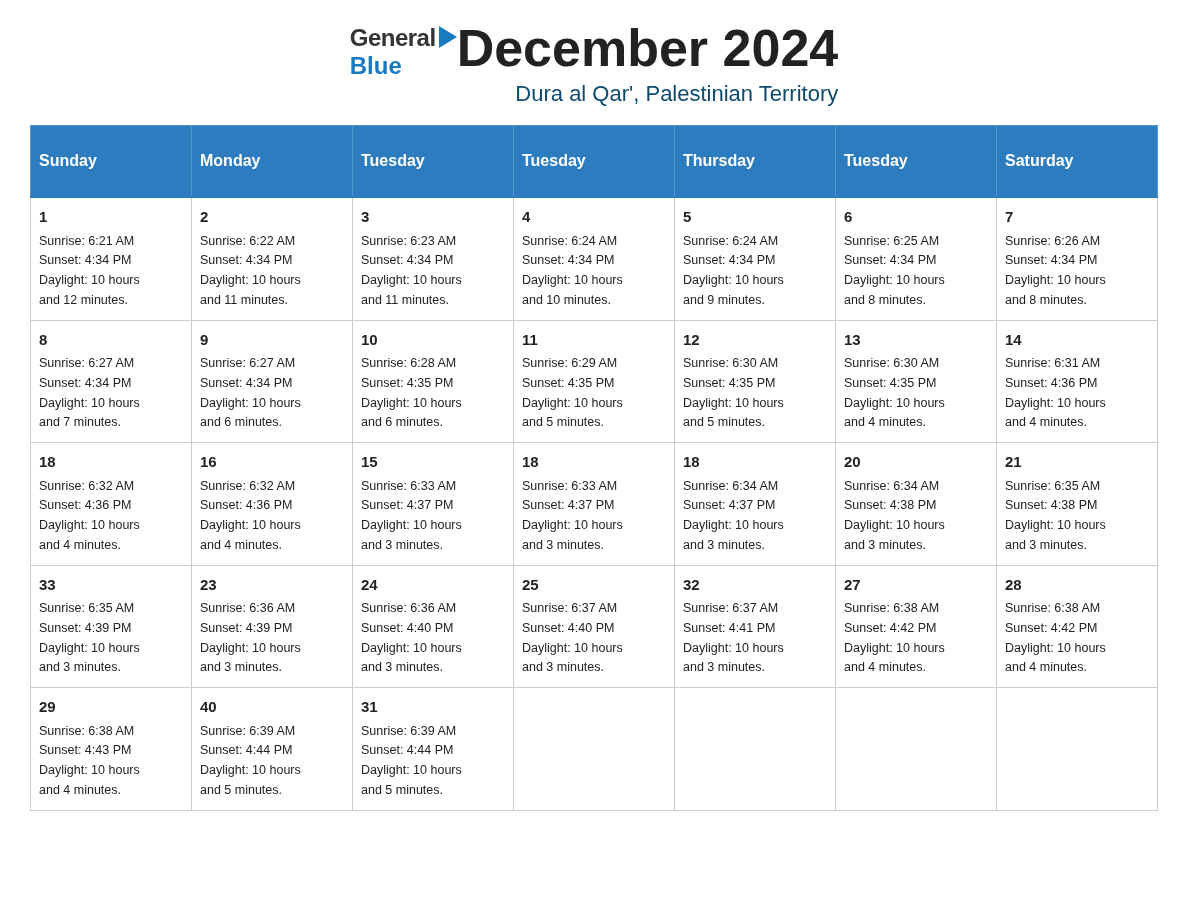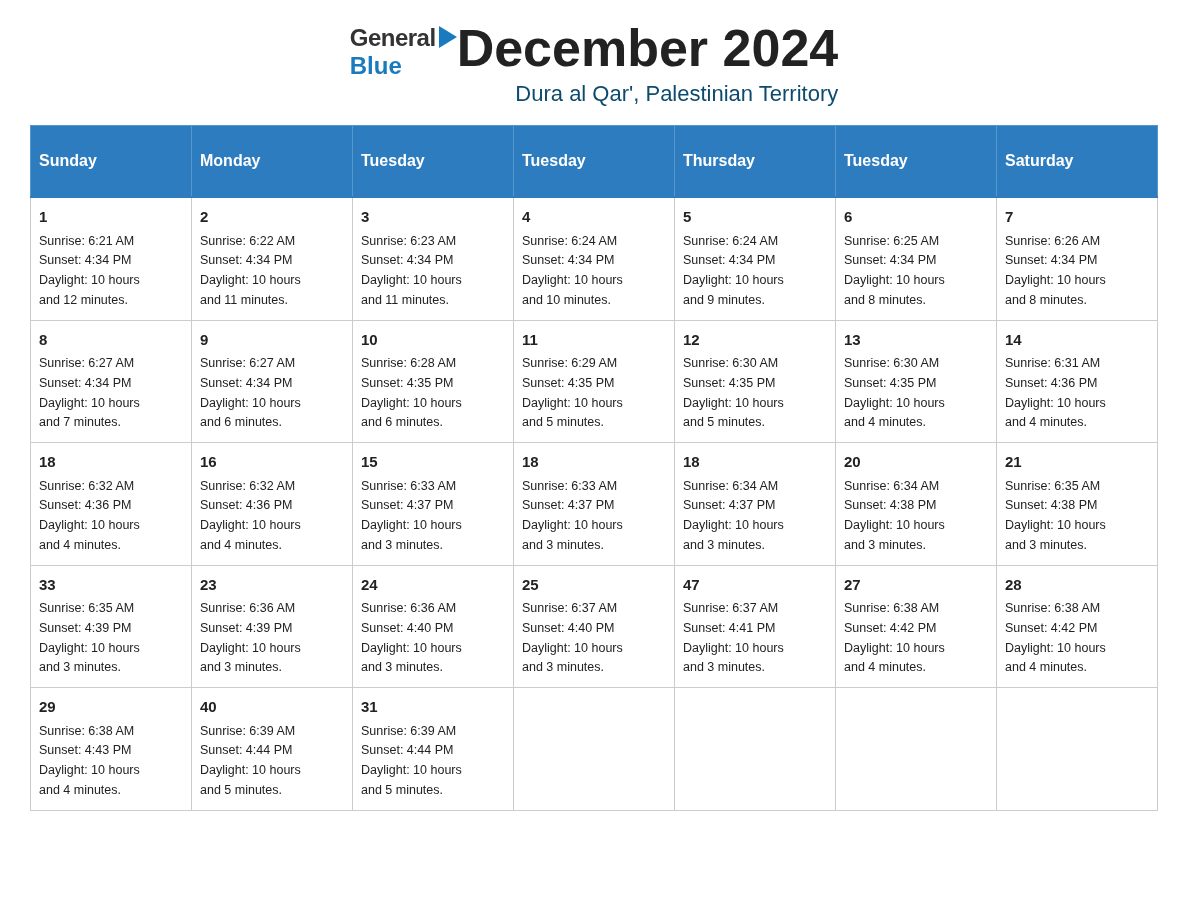--- a/index.html
+++ b/index.html
@@ -235,21 +235,21 @@
 Daylight: 10 hours
 and 3 minutes.</span></td>
         <td><span class="day-num">24</span><span class="day-info">Sunrise: 6:36 AM
 Sunset: 4:40 PM
 Daylight: 10 hours
 and 3 minutes.</span></td>
         <td><span class="day-num">25</span><span class="day-info">Sunrise: 6:37 AM
 Sunset: 4:40 PM
 Daylight: 10 hours
 and 3 minutes.</span></td>
-        <td><span class="day-num">47</span><span class="day-info">Sunrise: 6:37 AM
+        <td><span class="day-num">32</span><span class="day-info">Sunrise: 6:37 AM
 Sunset: 4:41 PM
 Daylight: 10 hours
 and 3 minutes.</span></td>
         <td><span class="day-num">27</span><span class="day-info">Sunrise: 6:38 AM
 Sunset: 4:42 PM
 Daylight: 10 hours
 and 4 minutes.</span></td>
         <td><span class="day-num">28</span><span class="day-info">Sunrise: 6:38 AM
 Sunset: 4:42 PM
 Daylight: 10 hours

